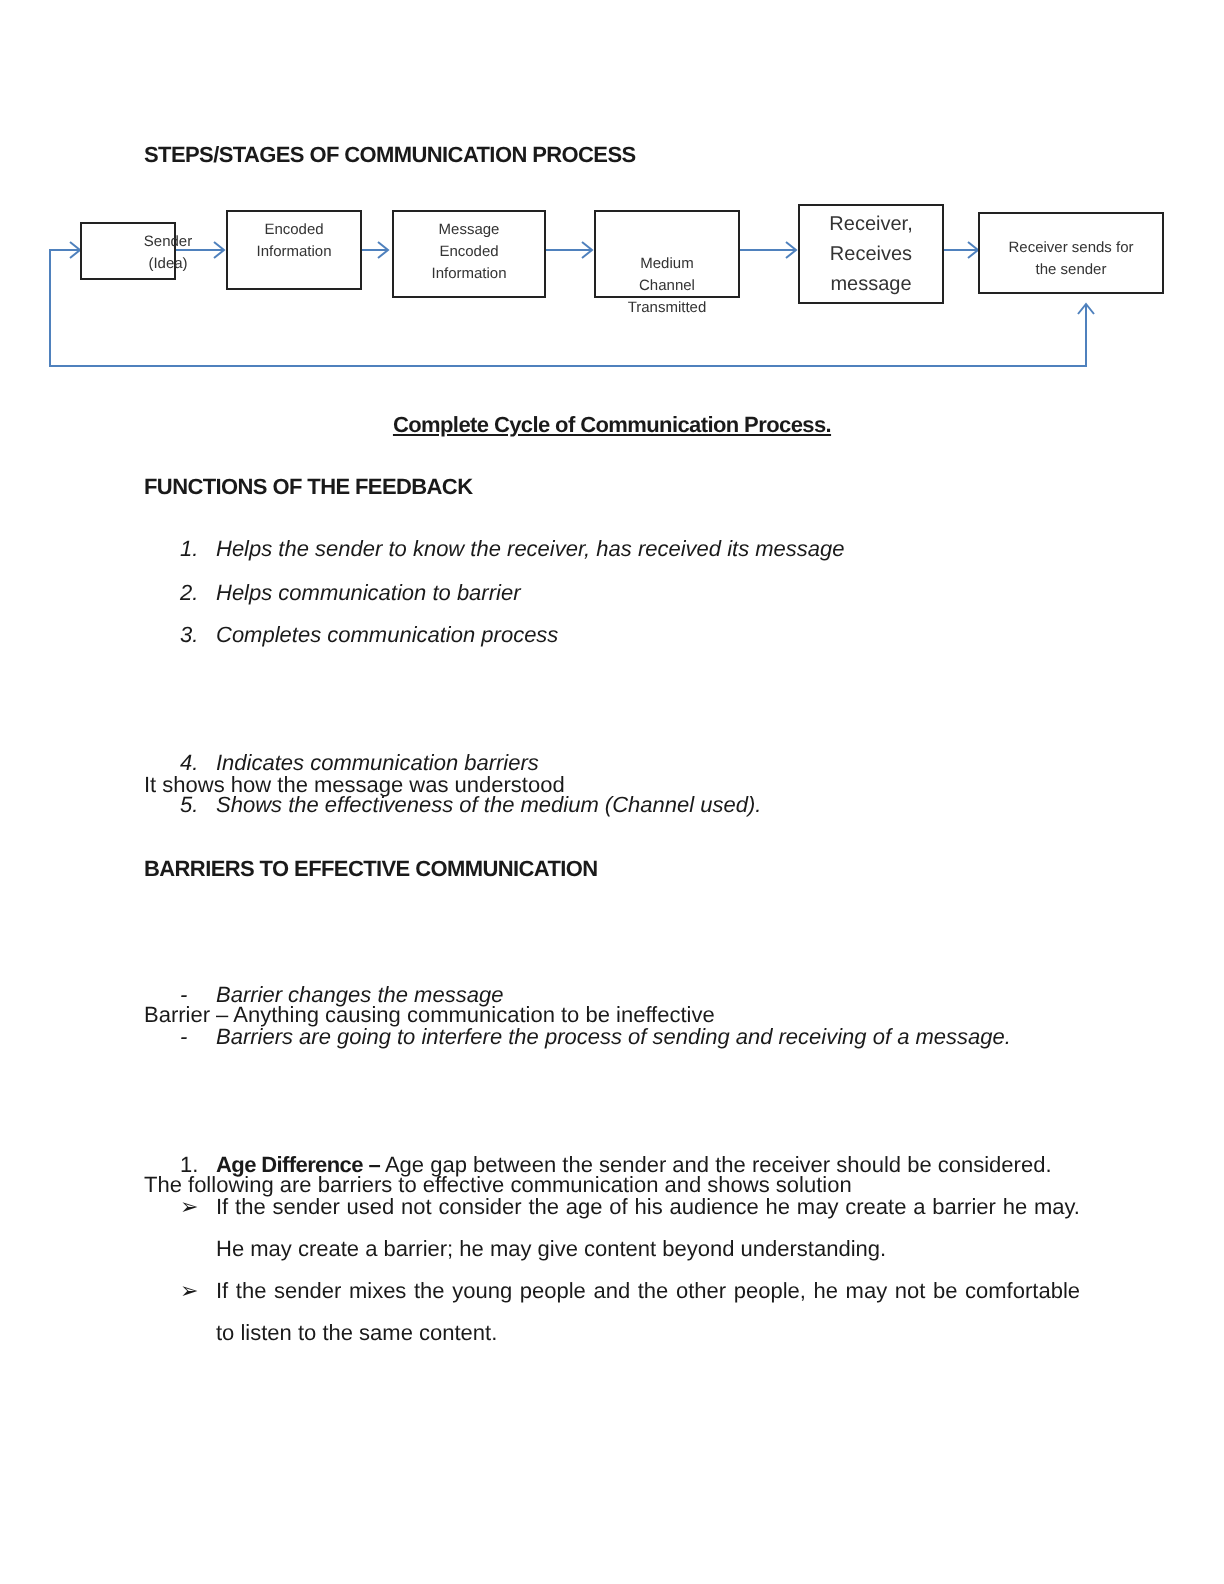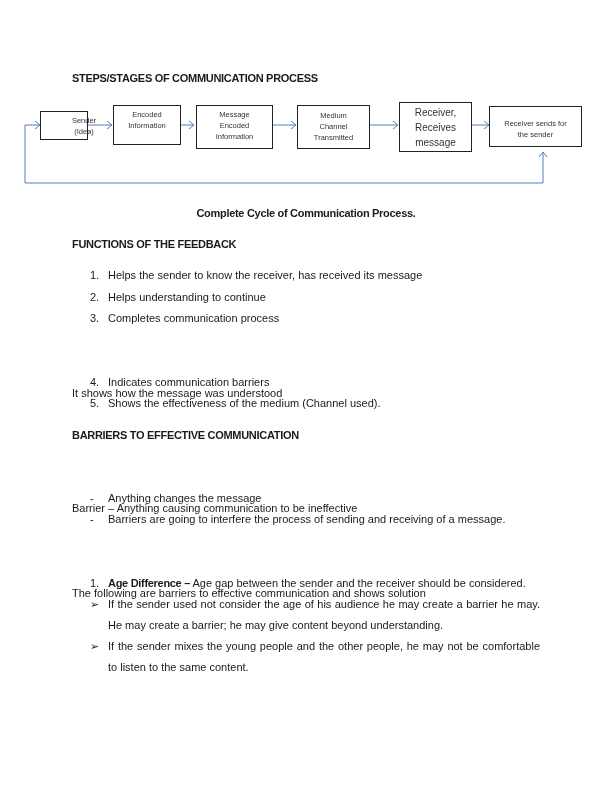--- a/index.html
+++ b/index.html
@@ -4,24 +4,24 @@
   <style>
     html, body { margin: 0; padding: 0; background: #ffffff; }
     body { width: 612px; height: 792px; position: relative; overflow: hidden;
            font-family: "Liberation Sans", "DejaVu Sans", sans-serif; color: #1a1a1a; }
     .abs { position: absolute; }
     .title { left: 72px; top: 72px; font-size: 11px; font-weight: bold; letter-spacing: -0.3px; }
     .box { position: absolute; border: 1px solid #222; background: #fff; box-sizing: border-box;
            display: flex; align-items: flex-start; justify-content: center; text-align: center;
            font-size: 7.5px; line-height: 11px; color: #333; padding-top: 3px; }
     .box.big { font-size: 10px; line-height: 15px; padding-top: 2px; overflow: hidden; }
-    .caption { left: 0; width: 612px; top: 207px; text-align: center; font-size: 11px; font-weight: bold; letter-spacing: -0.3px; }
+    .caption { left: 0; width: 612px; top: 207px; text-align: center; font-size: 11px; font-weight: bold; letter-spacing: -0.3px; text-decoration: underline; }
     .h2 { left: 72px; font-size: 11px; font-weight: bold; letter-spacing: -0.3px; }
     .p { left: 72px; font-size: 11px; margin-top: 42px; }
-    .li { left: 90px; font-size: 11px; }
+    .li { left: 90px; font-size: 11px; font-style: italic; }
     .li .n { display: inline-block; width: 18px; }
     .justify { left: 90px; width: 450px; font-size: 11px; line-height: 21px; }
     .justify .row { display: flex; }
     .justify .n { width: 18px; flex: none; }
     .justify .t { flex: 1; text-align: justify; }
     b.inline { font-weight: bold; letter-spacing: -0.3px; }
   </style>
 </head>
 <body>
 
@@ -60,21 +60,21 @@
         <div>Information</div>
       </div>
   </div>
   <div class="box" style="left:196px;top:105px;width:77px;height:44px;">
     <div>
         <div>Message</div>
         <div>Encoded</div>
         <div>Information</div>
       </div>
   </div>
-  <div class="box" style="left:297px;top:105px;width:73px;height:44px;padding-top:4px;">
+  <div class="box" style="left:297px;top:105px;width:73px;height:44px;padding-top:20px;">
     <div>
         <div>Medium</div>
         <div>Channel</div>
         <div>Transmitted</div>
       </div>
   </div>
   <div class="box big" style="left:399px;top:102px;width:73px;height:50px;">
     <div>
         <div>Receiver,</div>
         <div>Receives</div>
@@ -86,33 +86,33 @@
         <div>Receiver sends for</div>
         <div>the sender</div>
       </div>
   </div>
 
   <div class="abs caption">Complete Cycle of Communication Process.</div>
 
   <div class="abs h2" style="top:238px;">FUNCTIONS OF THE FEEDBACK</div>
 
   <div class="abs li" style="top:269px;"><span class="n">1.</span><span>Helps the sender to know the receiver, has received its message</span></div>
-  <div class="abs li" style="top:291px;"><span class="n">2.</span><span>Helps understanding to continue</span></div>
+  <div class="abs li" style="top:291px;"><span class="n">2.</span><span>Helps communication to barrier</span></div>
   <div class="abs li" style="top:312px;"><span class="n">3.</span><span>Completes communication  process</span></div>
 
   <div class="abs p" style="top:345px;">It shows how the message was understood</div>
 
   <div class="abs li" style="top:376px;"><span class="n">4.</span><span>Indicates communication barriers</span></div>
   <div class="abs li" style="top:397px;"><span class="n">5.</span><span>Shows the effectiveness of the medium (Channel used).</span></div>
 
   <div class="abs h2" style="top:429px;">BARRIERS TO EFFECTIVE COMMUNICATION</div>
 
   <div class="abs p" style="top:460px;">Barrier – Anything causing communication to be ineffective</div>
 
-  <div class="abs li" style="top:492px;"><span class="n">-</span><span>Anything changes the message</span></div>
+  <div class="abs li" style="top:492px;"><span class="n">-</span><span>Barrier changes the message</span></div>
   <div class="abs li" style="top:513px;"><span class="n">-</span><span>Barriers are going to interfere the process of sending and receiving of a message.</span></div>
 
   <div class="abs p" style="top:545px;">The following are barriers to effective communication and shows solution</div>
 
   <div class="abs justify" style="top:573px;">
     <div class="row">
       <span class="n">1.</span>
       <span class="t"><b class="inline">Age Difference –</b><span> Age gap between the sender and the receiver should be considered.</span></span>
     </div>
     <div class="row">

